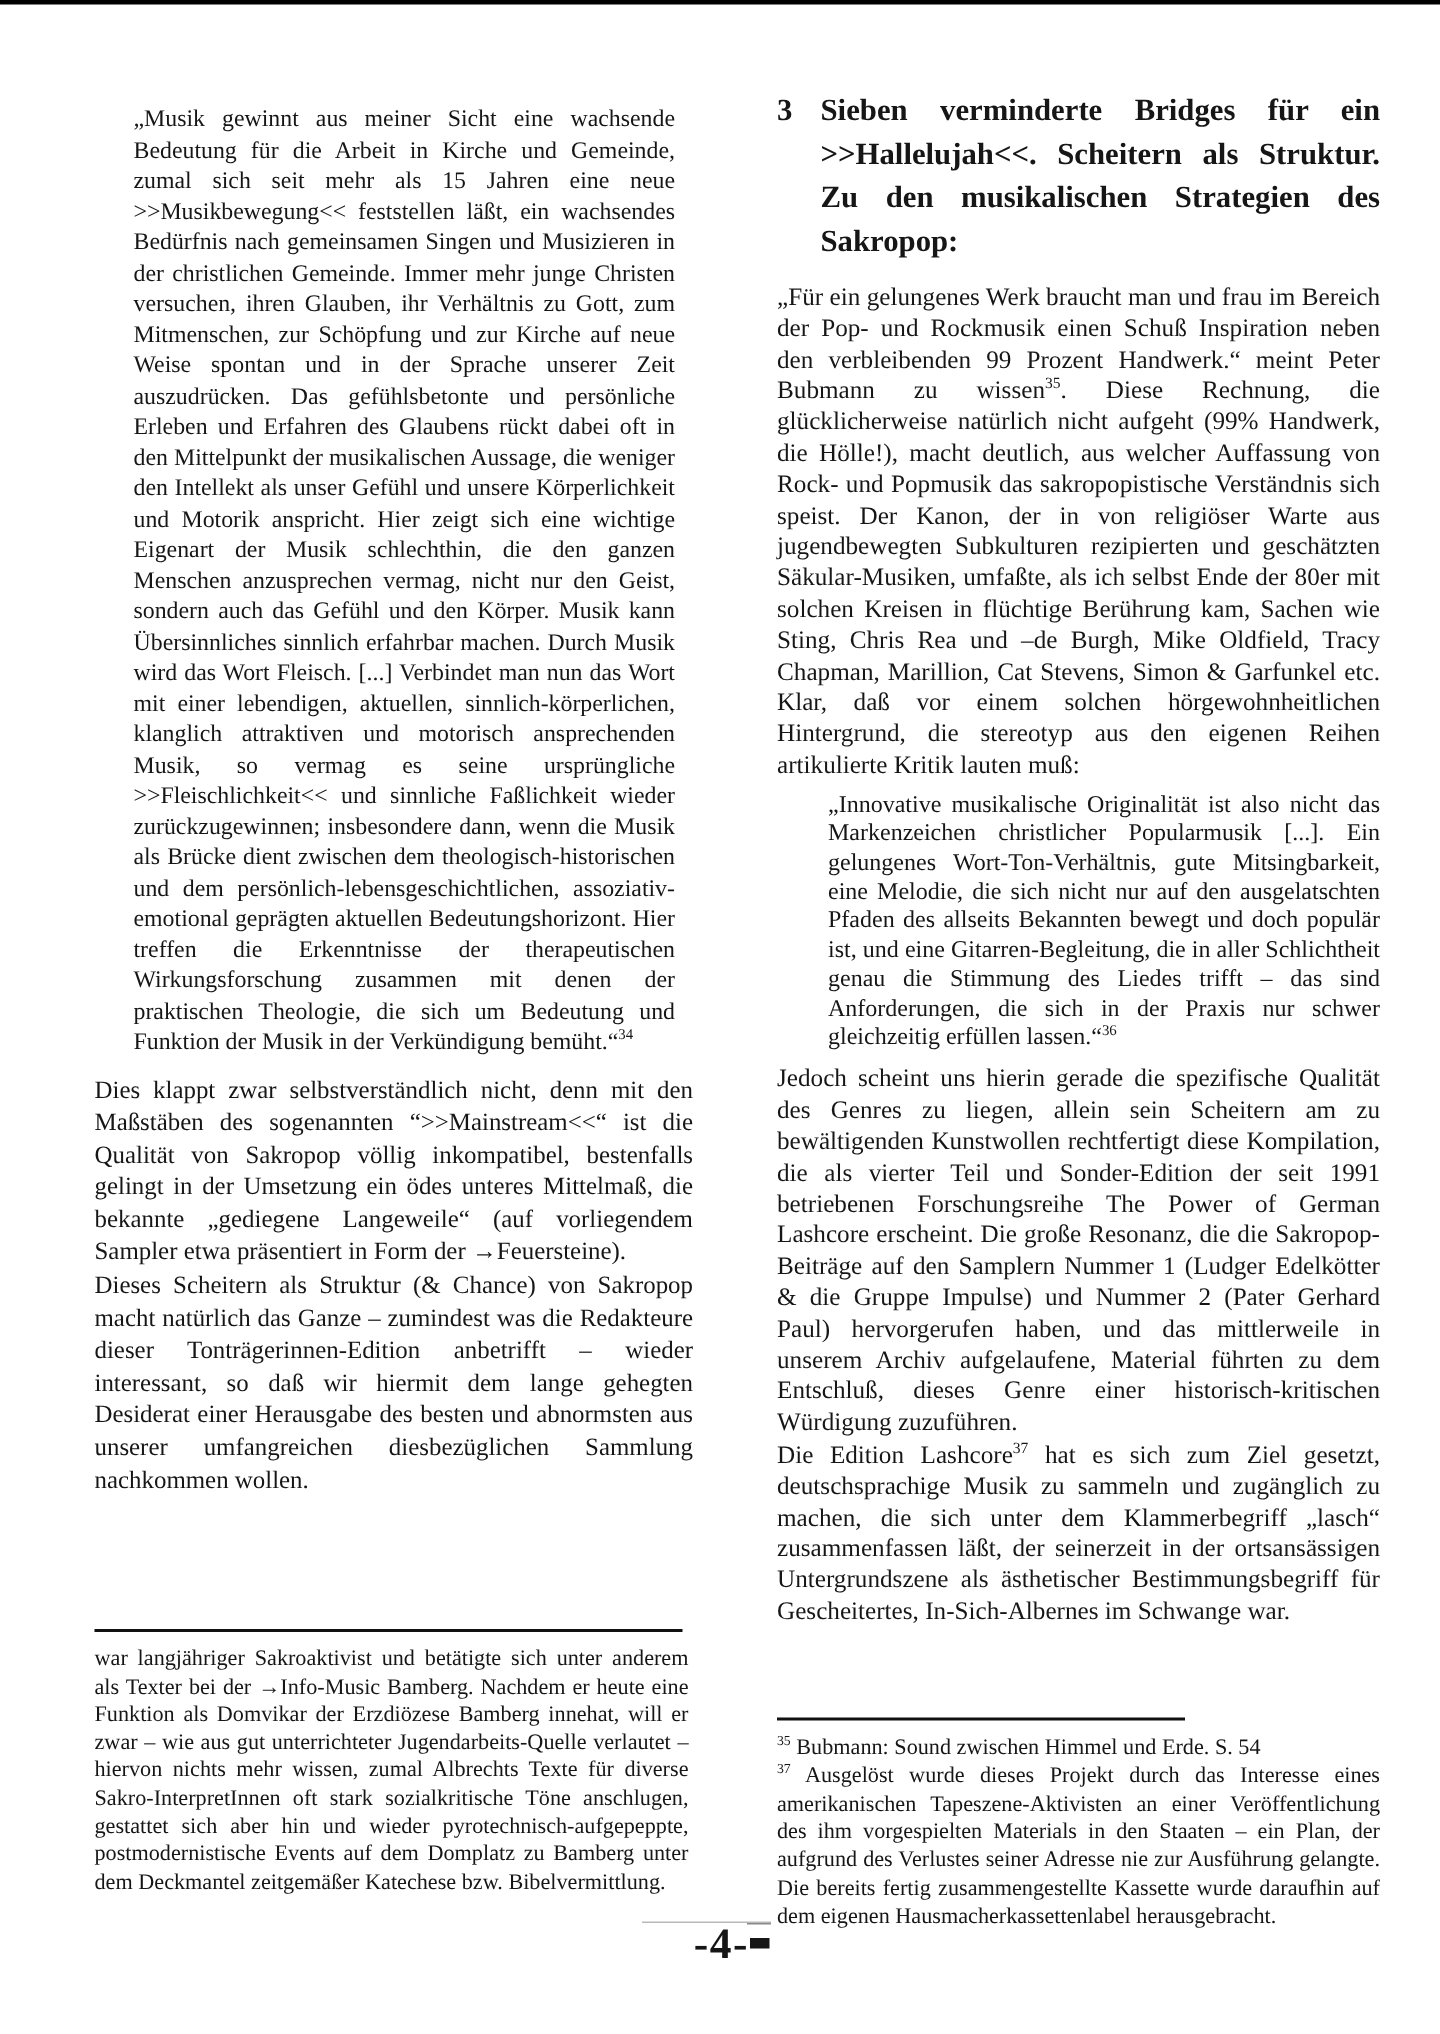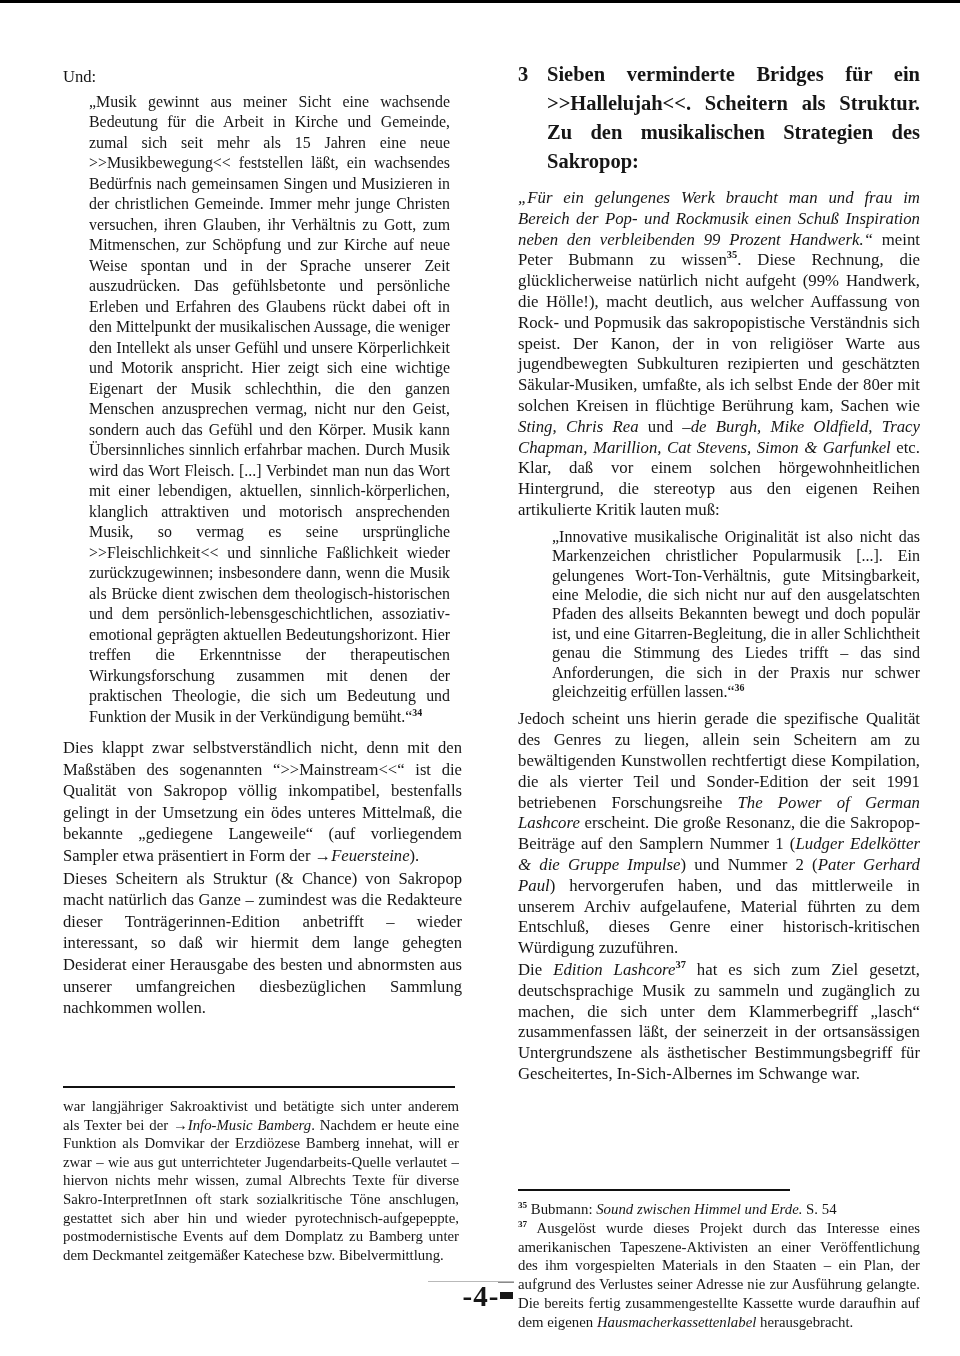--- a/index.html
+++ b/index.html
@@ -59,33 +59,32 @@
     line-height: 19.4px;
   }
 
   
   .fn-left {
     position: absolute; left: 63px; top: 1058px; width: 396px;
     font-size: 14.8px; line-height: 18.6px; text-align: justify; margin-top: 28px;
   }
   .fn-left .fn-rule { border: none; border-top: 2px solid #111; width: 392px; margin: 0 0 9px 0; }
   .fn-right {
-    position: absolute; left: 518px; top: 1189px; width: 402px;
+    position: absolute; left: 518px; top: 1145px; width: 402px;
     font-size: 14.8px; line-height: 18.8px; text-align: justify;
   }
   .fn-right .fn-rule { border: none; border-top: 2px solid #111; width: 272px; margin: 0 0 9px 0; }
   .fn-para { margin: 0; }
 
   sup.fnref {
     font-size: 0.62em;
     vertical-align: super;
     line-height: 0;
-    font-weight: bold;
   }
-  .seg-i { font-style: italic; }
+  .seg-i { }
 
   .page-number {
     position: absolute;
     left: 436px; top: 1280px;
     width: 90px;
     text-align: center;
     font-weight: bold;
     font-size: 29px;
     letter-spacing: 1px;
   }
@@ -107,21 +106,20 @@
     width: 16px; height: 1px;
     background: #8a8a8a;
   }
 </style>
 </head>
 <body>
 
 <div class="top-border"></div>
 
 <div class="col col-left body-text">
-  <p class="para intro-label">Und:</p>
   <div class="block-quote"><span>„Musik gewinnt aus meiner Sicht eine wachsende Bedeutung für die Arbeit in Kirche und Gemeinde, zumal sich seit mehr als 15 Jahren eine neue &gt;&gt;Musikbewegung&lt;&lt; feststellen läßt, ein wachsendes Bedürfnis nach gemeinsamen Singen und Musizieren in der christlichen Gemeinde. Immer mehr junge Christen versuchen, ihren Glauben, ihr Verhältnis zu Gott, zum Mitmenschen, zur Schöpfung und zur Kirche auf neue Weise spontan und in der Sprache unserer Zeit auszudrücken. Das gefühlsbetonte und persönliche Erleben und Erfahren des Glaubens rückt dabei oft in den Mittelpunkt der musikalischen Aussage, die weniger den Intellekt als unser Gefühl und unsere Körperlichkeit und Motorik anspricht. Hier zeigt sich eine wichtige Eigenart der Musik schlechthin, die den ganzen Menschen anzusprechen vermag, nicht nur den Geist, sondern auch das Gefühl und den Körper. Musik kann Übersinnliches sinnlich erfahrbar machen. Durch Musik wird das Wort Fleisch. [...] Verbindet man nun das Wort mit einer lebendigen, aktuellen, sinnlich-körperlichen, klanglich attraktiven und motorisch ansprechenden Musik, so vermag es seine ursprüngliche &gt;&gt;Fleischlichkeit&lt;&lt; und sinnliche Faßlichkeit wieder zurückzugewinnen; insbesondere dann, wenn die Musik als Brücke dient zwischen dem theologisch-historischen und dem persönlich-lebensgeschichtlichen, assoziativ-emotional geprägten aktuellen Bedeutungshorizont. Hier treffen die Erkenntnisse der therapeutischen Wirkungsforschung zusammen mit denen der praktischen Theologie, die sich um Bedeutung und Funktion der Musik in der Verkündigung bemüht.“</span><sup class="fnref">34</sup></div>
   <p class="para"><span>Dies klappt zwar selbstverständlich nicht, denn mit den Maßstäben des sogenannten “&gt;&gt;Mainstream&lt;&lt;“ ist die Qualität von Sakropop völlig inkompatibel, bestenfalls gelingt in der Umsetzung ein ödes unteres Mittelmaß, die bekannte „gediegene Langeweile“ (auf vorliegendem Sampler etwa präsentiert in Form der →</span><span class="seg-i">Feuersteine</span><span>).</span></p>
   <p class="para"><span>Dieses Scheitern als Struktur (&amp; Chance) von Sakropop macht natürlich das Ganze – zumindest was die Redakteure dieser Tonträgerinnen-Edition anbetrifft – wieder interessant, so daß wir hiermit dem lange gehegten Desiderat einer Herausgabe des besten und abnormsten aus unserer umfangreichen diesbezüglichen Sammlung nachkommen wollen.</span></p>
 </div>
 
 <div class="fn-left">
   <hr class="fn-rule">
   <p class="fn-para"><span>war langjähriger Sakroaktivist und betätigte sich unter anderem als Texter bei der →</span><span class="seg-i">Info-Music Bamberg</span><span>. Nachdem er heute eine Funktion als Domvikar der Erzdiözese Bamberg innehat, will er zwar – wie aus gut unterrichteter Jugendarbeits-Quelle verlautet – hiervon nichts mehr wissen, zumal Albrechts Texte für diverse Sakro-InterpretInnen oft stark sozialkritische Töne anschlugen, gestattet sich aber hin und wieder pyrotechnisch-aufgepeppte, postmodernistische Events auf dem Domplatz zu Bamberg unter dem Deckmantel zeitgemäßer Katechese bzw. Bibelvermittlung.</span></p>
 </div>
 

